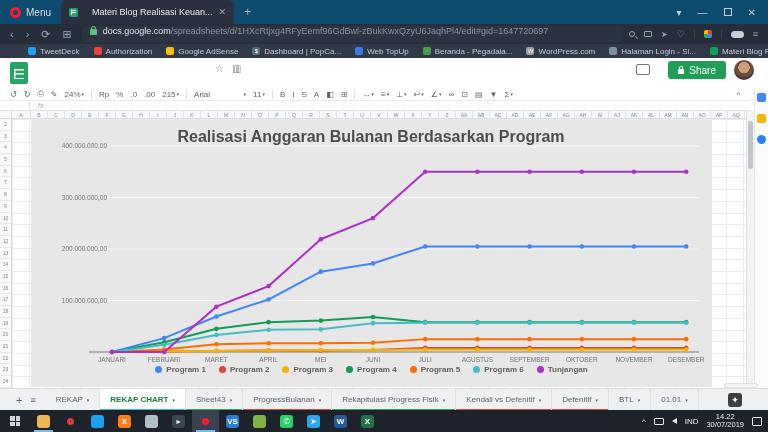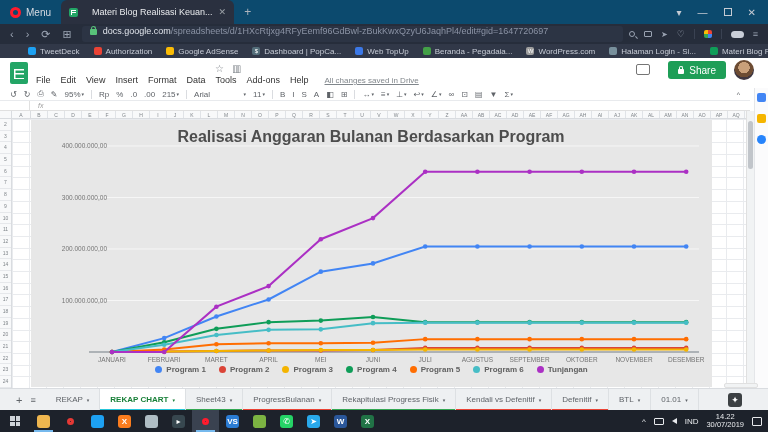--- a/index.html
+++ b/index.html
@@ -204,32 +204,20 @@
         <span>Materi Blog Realisa...</span>
       </span>
     </div>
 
   <div class="sheader">
     <div class="slogo"></div>
     <div class="title-icons">
       <span>☆</span>
       <span>▥</span>
     </div>
-    <div class="menurow">
-        <span>File</span>
-        <span>Edit</span>
-        <span>View</span>
-        <span>Insert</span>
-        <span>Format</span>
-        <span>Data</span>
-        <span>Tools</span>
-        <span>Add-ons</span>
-        <span>Help</span>
-        <span class="saved">All changes saved in Drive</span>
-      </div>
     <div class="comment-btn"></div>
     <div class="share-btn">
       <span class="share-lock"></span>
       <span>Share</span>
     </div>
     <div class="avatar"></div>
   </div>
 
   <div class="toolbar">
 
@@ -239,21 +227,21 @@
       <span class="tb">
         <span>↻</span>
       </span>
       <span class="tb">
         <span>⎙</span>
       </span>
       <span class="tb">
         <span>✎</span>
       </span>
       <span class="tb">
-        <span>95%</span>
+        <span>24%</span>
         <span class="car">▾</span>
       </span>
       <span class="tbsep"></span>
       <span class="tb">
         <span>Rp</span>
       </span>
       <span class="tb">
         <span>%</span>
       </span>
       <span class="tb">

